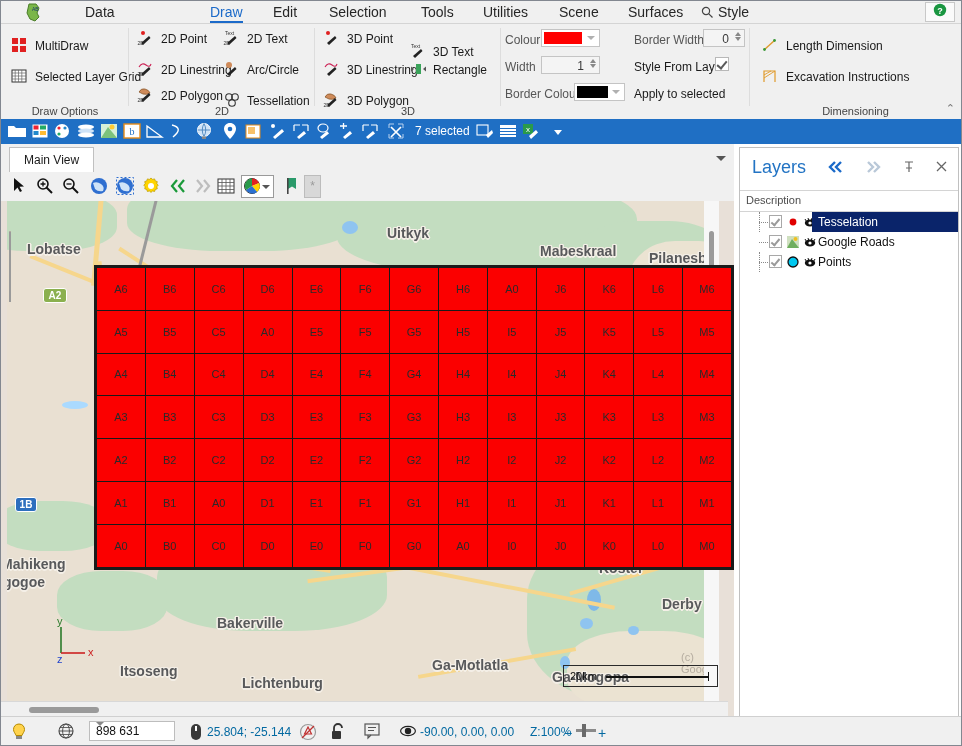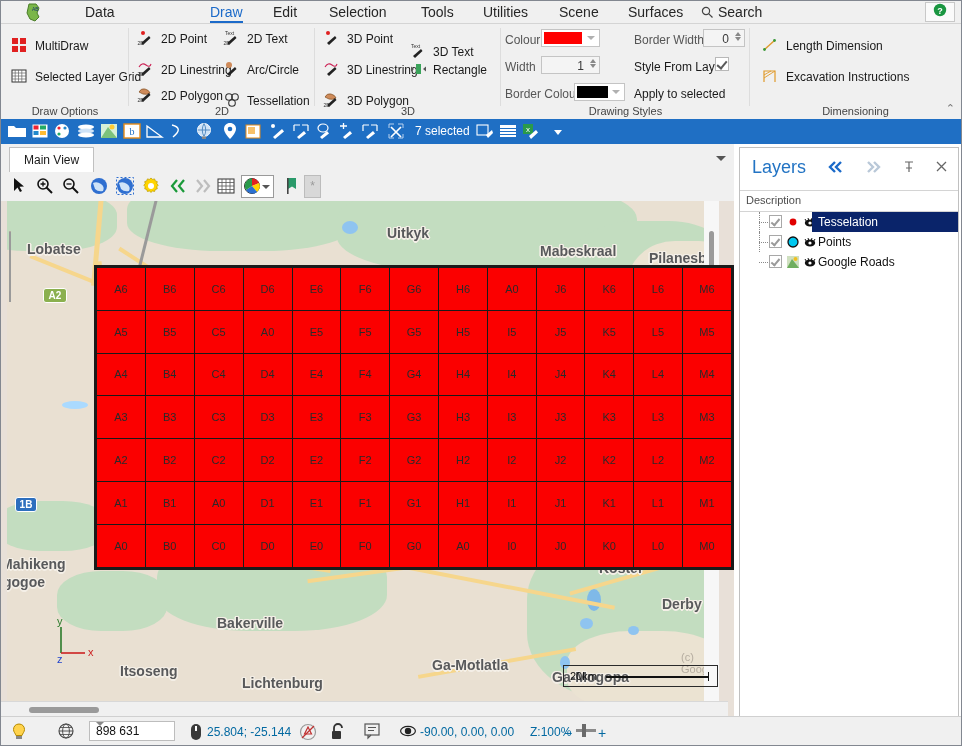--- a/index.html
+++ b/index.html
@@ -147,21 +147,21 @@
       <span class="rtab" style="left:476px;">Utilities</span>
       <span class="rtab" style="left:552px;">Scene</span>
       <span class="rtab" style="left:621px;">Surfaces</span>
 
       <span class="search-box">
         <span class="search-ic">
           <svg width="13" height="13" viewBox="0 0 13 13">
               <circle cx="5" cy="5" r="3.6" fill="none" stroke="#444" stroke-width="1.2"></circle>
               <line x1="7.6" y1="7.6" x2="11.5" y2="11.5" stroke="#444" stroke-width="1.2"></line>
             </svg>
-        </span><span>Search</span>
+        </span><span>Style</span>
       </span>
 
       <span class="help-btn">
         <svg width="14" height="14" viewBox="0 0 14 14">
             <circle cx="7" cy="7" r="6.2" fill="#1a9641"></circle>
             <text x="7" y="10.5" font-size="9" fill="#fff" text-anchor="middle" font-family="Liberation Sans" font-weight="bold">?</text>
           </svg>
       </span>
     </div>
 
@@ -345,21 +345,20 @@
               <i class="up"></i>
               <i class="dn"></i>
             </span>
         </div>
 
         <span class="rlabel" style="position:absolute;left:133px;top:36px;color:#1a1a1a;">Style From Layer</span>
         <span class="chk" style="left:214px;top:33px;"></span>
 
         <span class="rlabel" style="position:absolute;left:133px;top:63px;color:#1a1a1a;">Apply to selected</span>
 
-        <div class="rgroup-label">Drawing Styles</div>
         <div class="rgroup-sep" style="left:248px;"></div>
       </div>
 
       <div class="rgroup" style="left:749px;width:211px;">
         <div class="ritem" style="left:12px;top:12px;">
           <span class="ic">
             <svg width="16" height="16" viewBox="0 0 16 16">
                 <line x1="2" y1="13" x2="13" y2="3" stroke="#e09a2a" stroke-width="1.4"></line>
                 <circle cx="2.5" cy="12.5" r="1.4" fill="#3a9a3a"></circle>
                 <circle cx="12.5" cy="3.5" r="1.4" fill="#3a9a3a"></circle>
@@ -851,57 +850,57 @@
         <svg width="14" height="14" viewBox="0 0 14 14">
             <ellipse cx="7" cy="8" rx="5.2" ry="3.4" fill="#111"></ellipse>
             <circle cx="7" cy="8" r="1.6" fill="#fff"></circle>
             <path d="M2 4 l1.2 2 M5 3 l.6 2 M9 3 l-.6 2 M12 4 l-1.2 2" stroke="#111" stroke-width="1"></path>
           </svg>
       </span>
       <span class="lname">Tesselation</span>
     </div>
 
     <div class="lrow">
-      <span class="ltree"></span>
-      <span class="ltree-h"></span>
-      <span class="lchk"></span>
-      <span class="lsym">
-        <svg width="12" height="12" viewBox="0 0 12 12">
-            <circle cx="6" cy="6" r="5" fill="#00c8f0" stroke="#111" stroke-width="1.3"></circle>
-          </svg>
-      </span>
-      <span class="leye">
-        <svg width="14" height="14" viewBox="0 0 14 14">
-            <ellipse cx="7" cy="8" rx="5.2" ry="3.4" fill="#111"></ellipse>
-            <circle cx="7" cy="8" r="1.6" fill="#fff"></circle>
-            <path d="M2 4 l1.2 2 M5 3 l.6 2 M9 3 l-.6 2 M12 4 l-1.2 2" stroke="#111" stroke-width="1"></path>
-          </svg>
-      </span>
-      <span class="lname">Points</span>
-    </div>
-
-    <div class="lrow">
       <span class="ltree-h"></span>
       <span class="lchk"></span>
       <span class="lsym">
         <svg width="12" height="12" viewBox="0 0 12 12">
             <rect x="0" y="0" width="12" height="12" fill="#cfe0c0"></rect>
             <path d="M0 12 L5 3 L12 12 Z" fill="#6fae5f"></path>
             <circle cx="8.5" cy="3" r="2" fill="#f0c020"></circle>
           </svg>
       </span>
       <span class="leye">
         <svg width="14" height="14" viewBox="0 0 14 14">
             <ellipse cx="7" cy="8" rx="5.2" ry="3.4" fill="#111"></ellipse>
             <circle cx="7" cy="8" r="1.6" fill="#fff"></circle>
             <path d="M2 4 l1.2 2 M5 3 l.6 2 M9 3 l-.6 2 M12 4 l-1.2 2" stroke="#111" stroke-width="1"></path>
           </svg>
       </span>
       <span class="lname">Google Roads</span>
     </div>
+
+    <div class="lrow">
+      <span class="ltree"></span>
+      <span class="ltree-h"></span>
+      <span class="lchk"></span>
+      <span class="lsym">
+        <svg width="12" height="12" viewBox="0 0 12 12">
+            <circle cx="6" cy="6" r="5" fill="#00c8f0" stroke="#111" stroke-width="1.3"></circle>
+          </svg>
+      </span>
+      <span class="leye">
+        <svg width="14" height="14" viewBox="0 0 14 14">
+            <ellipse cx="7" cy="8" rx="5.2" ry="3.4" fill="#111"></ellipse>
+            <circle cx="7" cy="8" r="1.6" fill="#fff"></circle>
+            <path d="M2 4 l1.2 2 M5 3 l.6 2 M9 3 l-.6 2 M12 4 l-1.2 2" stroke="#111" stroke-width="1"></path>
+          </svg>
+      </span>
+      <span class="lname">Points</span>
+    </div>
   </div>
 
   <div class="statusbar">
     <span class="sb-ic" style="left:8px;">
       <svg width="20" height="20" viewBox="0 0 20 20">
           <path d="M10 2 C6.5 2 4.5 4.5 4.5 7.5 C4.5 10 6.5 11.5 7 13.5 L13 13.5 C13.5 11.5 15.5 10 15.5 7.5 C15.5 4.5 13.5 2 10 2 Z" fill="#ffd34d" stroke="#b58a00" stroke-width="1"></path>
           <rect x="7" y="14" width="6" height="3" fill="#888"></rect>
         </svg>
     </span>
     <span class="sb-ic" style="left:55px;">

